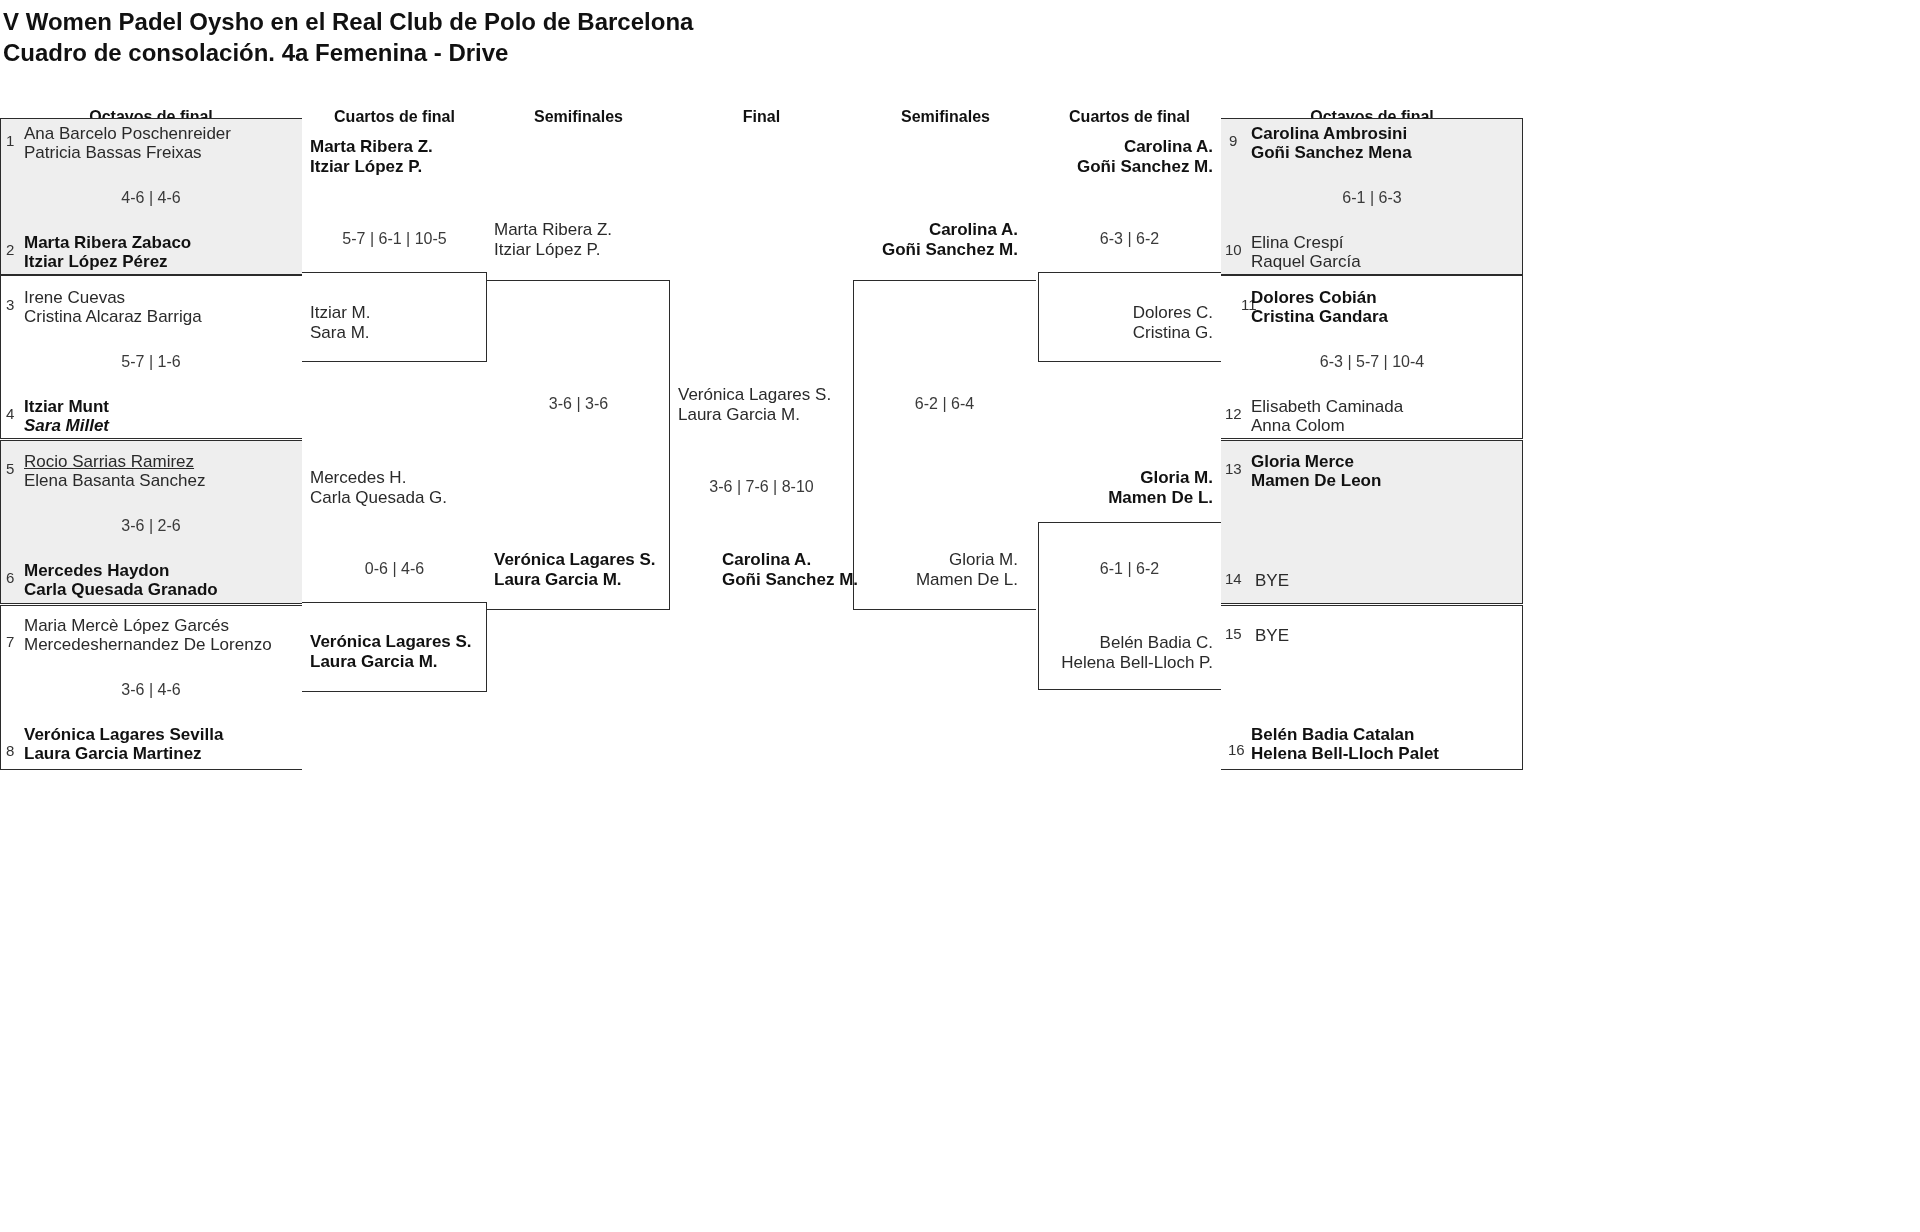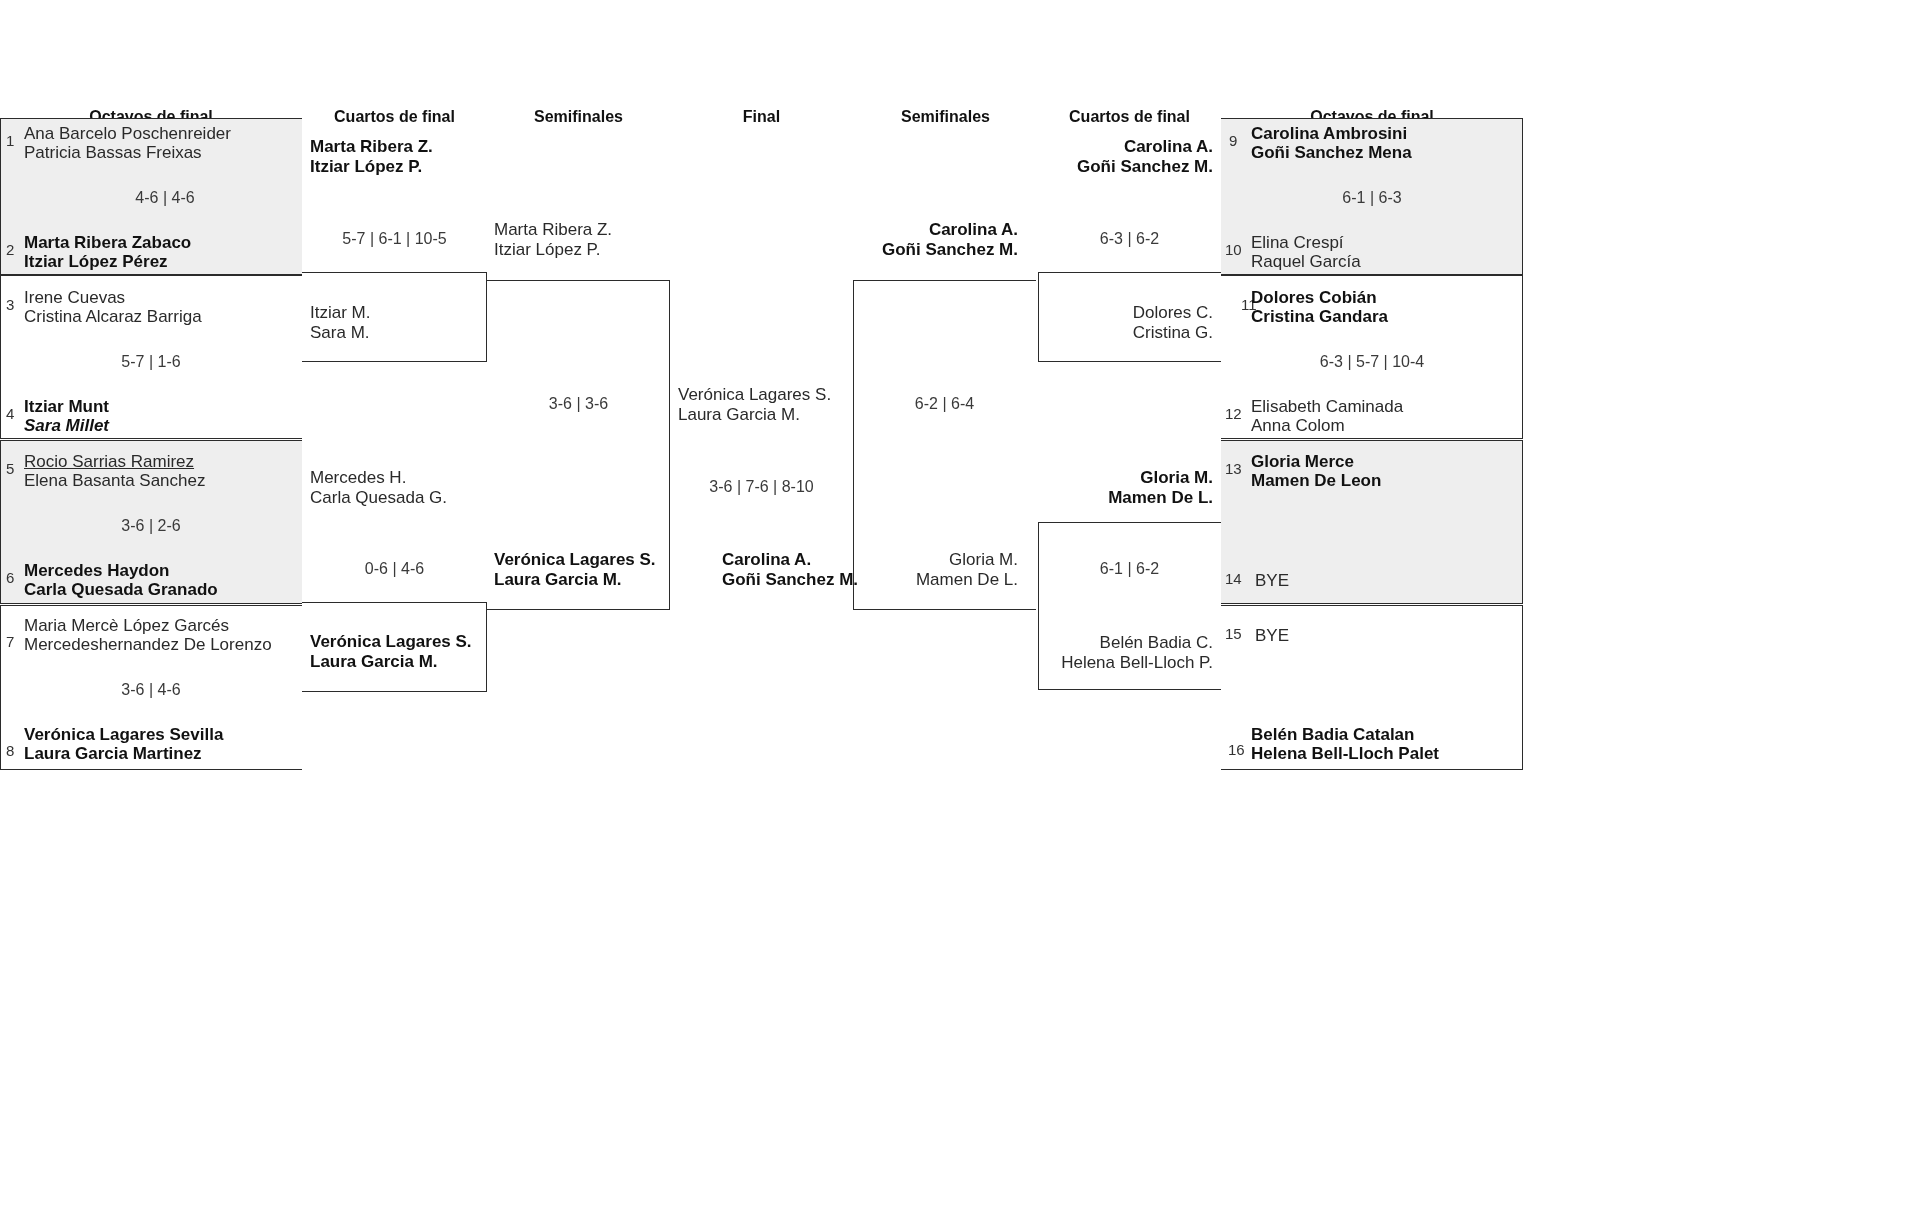--- a/index.html
+++ b/index.html
@@ -55,35 +55,37 @@
   }
   .conn.noleft{border-left:none;}
   .conn.noright{border-right:none;}
 </style>
 </head>
 <body>
 
 <div class="page">
 
   <div class="title-block">
+    <div class="title-line">V Women Padel Oysho en el Real Club de Polo de Barcelona</div>
+    <div class="title-line">Cuadro de consolación. 4a Femenina - Drive</div>
   </div>
 
   <div class="round-head" style="left:0px;width:302px;">Octavos de final</div>
   <div class="round-head" style="left:302px;width:185px;">Cuartos de final</div>
   <div class="round-head" style="left:487px;width:183px;">Semifinales</div>
   <div class="round-head" style="left:670px;width:183px;">Final</div>
   <div class="round-head" style="left:853px;width:185px;">Semifinales</div>
   <div class="round-head" style="left:1038px;width:183px;">Cuartos de final</div>
   <div class="round-head" style="left:1221px;width:302px;">Octavos de final</div>
 
   <div class="cell shaded" style="left:0px;top:118px;width:302px;height:157px;border-left:1px solid #2b2b2b;"></div>
   <div class="seed" style="left:6px;top:132px;">1</div>
   <div class="names" style="left:24px;top:123px;">Ana Barcelo Poschenreider</div>
   <div class="names" style="left:24px;top:142px;">Patricia Bassas Freixas</div>
-  <div class="score" style="left:14px;top:188px;width:302px;">4-6 | 4-6</div>
+  <div class="score" style="left:0px;top:188px;width:302px;">4-6 | 4-6</div>
   <div class="seed" style="left:6px;top:241px;">2</div>
   <div class="names win" style="left:24px;top:232px;">Marta Ribera Zabaco</div>
   <div class="names win" style="left:24px;top:251px;">Itziar López Pérez</div>
 
   <div class="cell plain" style="left:0px;top:275px;width:302px;height:164px;border-left:1px solid #2b2b2b;"></div>
   <div class="seed" style="left:6px;top:296px;">3</div>
   <div class="names" style="left:24px;top:287px;">Irene Cuevas</div>
   <div class="names" style="left:24px;top:306px;">Cristina Alcaraz Barriga</div>
   <div class="score" style="left:0px;top:352px;width:302px;">5-7 | 1-6</div>
   <div class="seed" style="left:6px;top:405px;">4</div>

